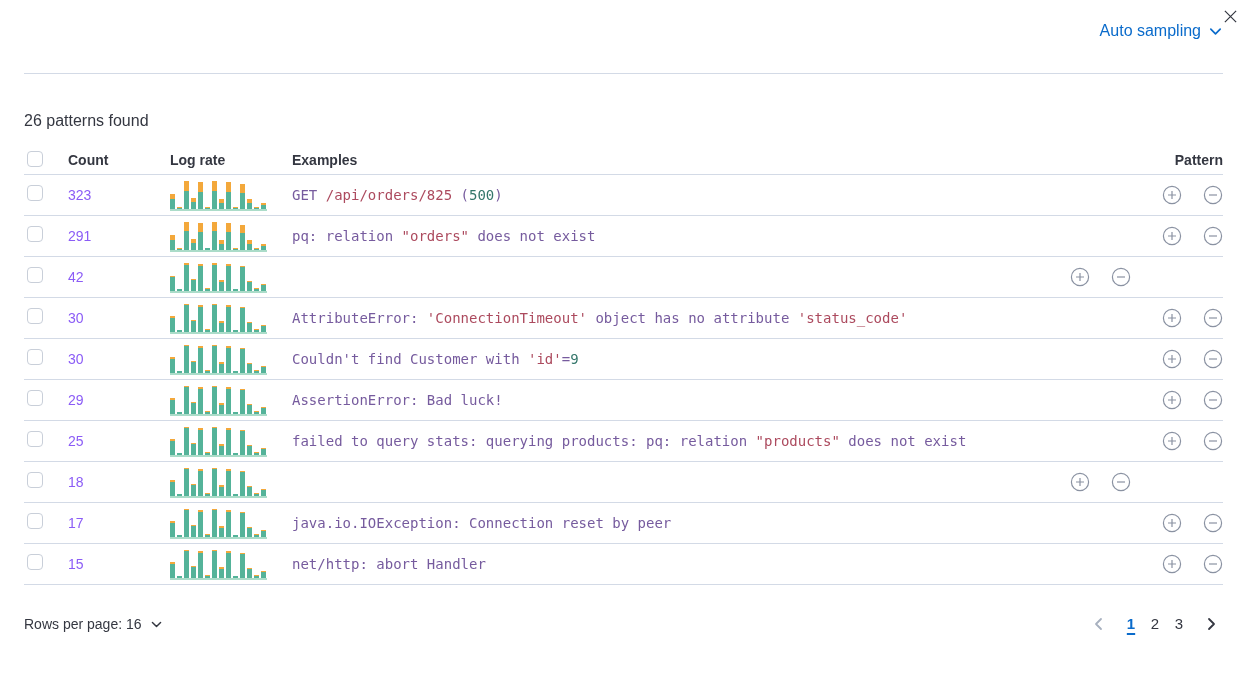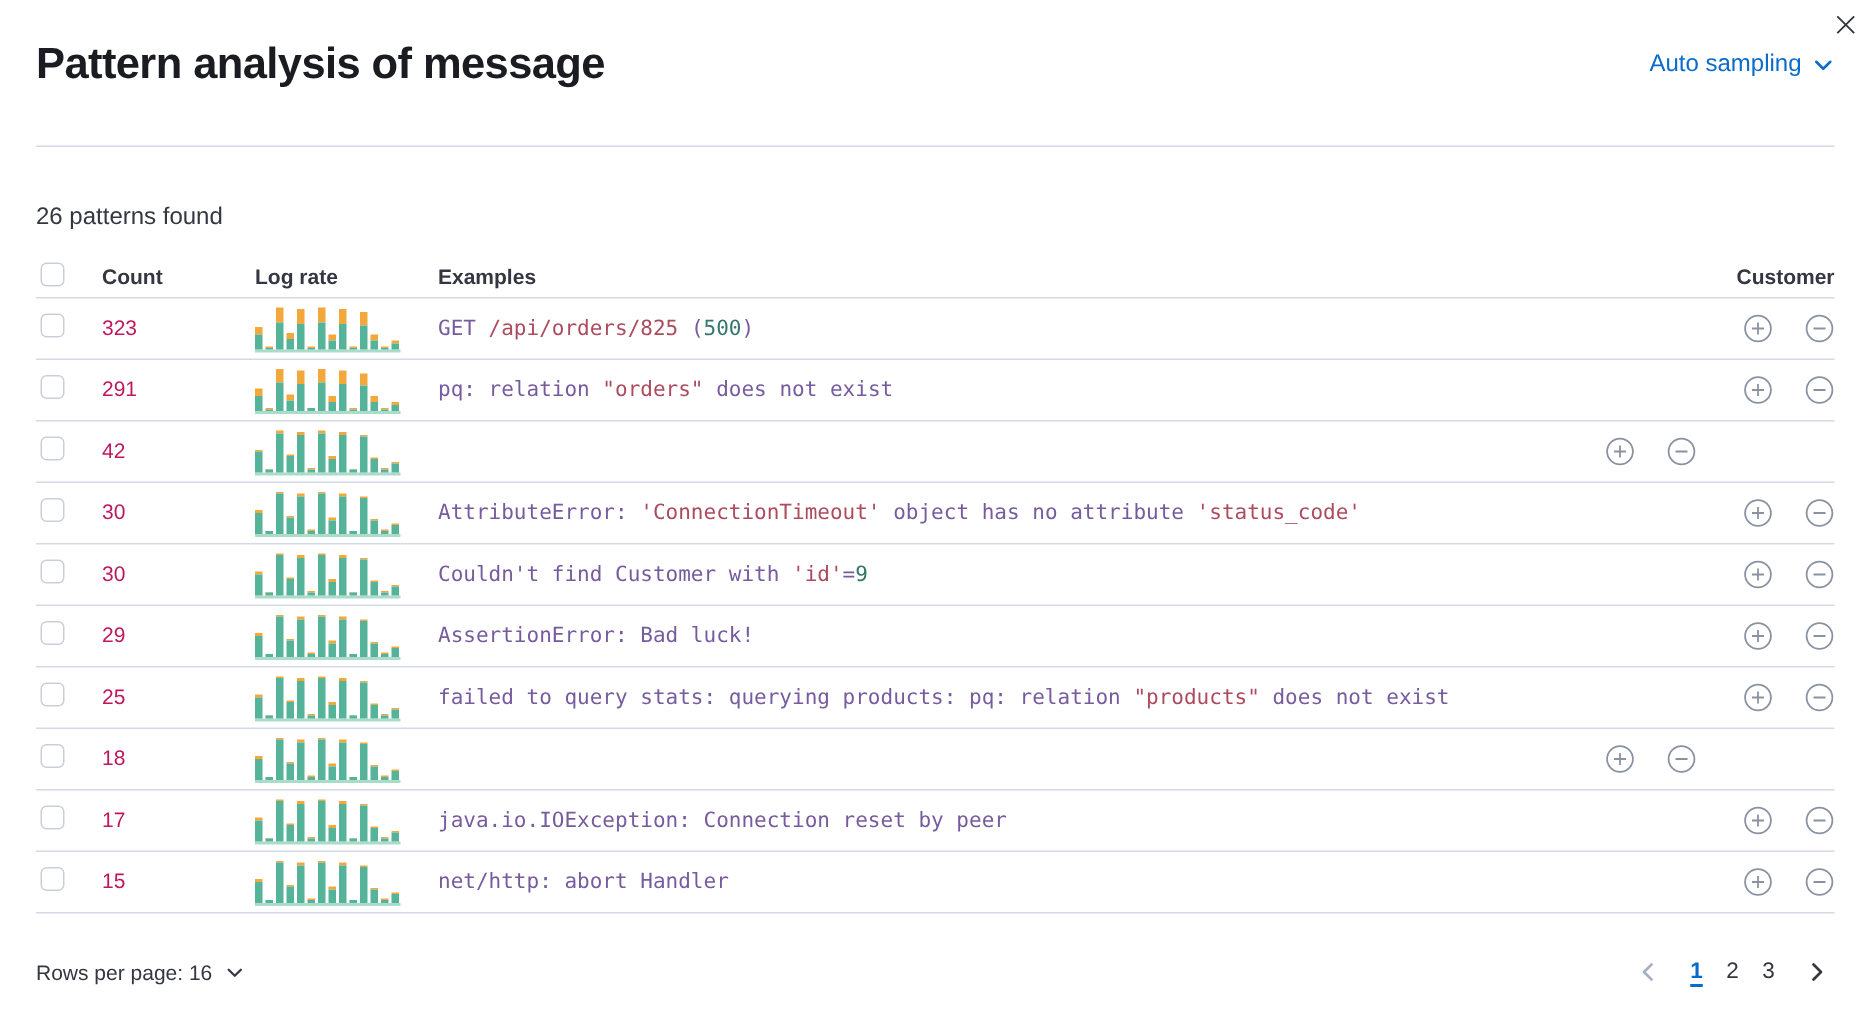--- a/index.html
+++ b/index.html
@@ -57,21 +57,21 @@
     font-size:14px; font-weight:700; color:#343741;
   }
   .t-body .t-row { height:41px; border-bottom:1px solid #d3dae6; }
   .cell-actions { text-align:right; }
 
   .checkbox {
     display:inline-block; width:16px; height:16px;
     border:1px solid #c9cfd9; border-radius:4px; background:#fff;
     margin-left:3px; cursor:pointer;
   }
-  .count-val { font-size:14px; color:#be185d; }
+  .count-val { font-size:14px; color:#8b5cf6; }
 
   .spark {
     display:flex; align-items:flex-end; gap:2px;
     width:97px; height:32px; padding-bottom:0;
     border-bottom:2px solid #abdcc9;
   }
   .spark .bar { width:5px; display:flex; flex-direction:column; justify-content:flex-end; }
   .spark .seg-o { width:100%; }
   .spark .seg-g { width:100%; }
 
@@ -117,41 +117,40 @@
 <div class="flyout">
 
   <button class="close-btn" aria-label="Close">
     <svg width="15" height="15" viewBox="0 0 16 16">
       <path d="M2 2 L14 14 M14 2 L2 14" stroke="#343741" stroke-width="1.3" fill="none"></path>
     </svg>
   </button>
 
   <div class="flyout-header">
     <div class="header-row">
-      <h1 class="page-title">Pattern analysis of message</h1>
       <button class="sampling-menu">
         <span>Auto sampling</span>
         <svg width="15" height="15" viewBox="0 0 16 16">
           <path d="M3 5.5 L8 10.5 L13 5.5" stroke="#0a6bcb" stroke-width="1.8" fill="none" stroke-linecap="round" stroke-linejoin="round"></path>
         </svg>
       </button>
     </div>
     <div class="header-divider"></div>
   </div>
 
   <div class="content">
     <div class="summary">26 patterns found</div>
 
     <div class="pattern-table">
       <div class="t-row t-head">
         <div><span class="checkbox"></span></div>
         <div>Count</div>
         <div>Log rate</div>
         <div>Examples</div>
-        <div class="cell-actions">Customer</div>
+        <div class="cell-actions">Pattern</div>
       </div>
       <div class="t-body" id="table-body">
           <div class="t-row">
             <div><span class="checkbox"></span></div>
             <div><span class="count-val">323</span></div>
             <div>
               <div class="spark">
                 <div class="bar">
                   <div class="seg-o" style="height: 5.4px; background: rgb(243, 168, 59);"></div>
                   <div class="seg-g" style="height: 9.6px; background: rgb(84, 179, 153);"></div>

